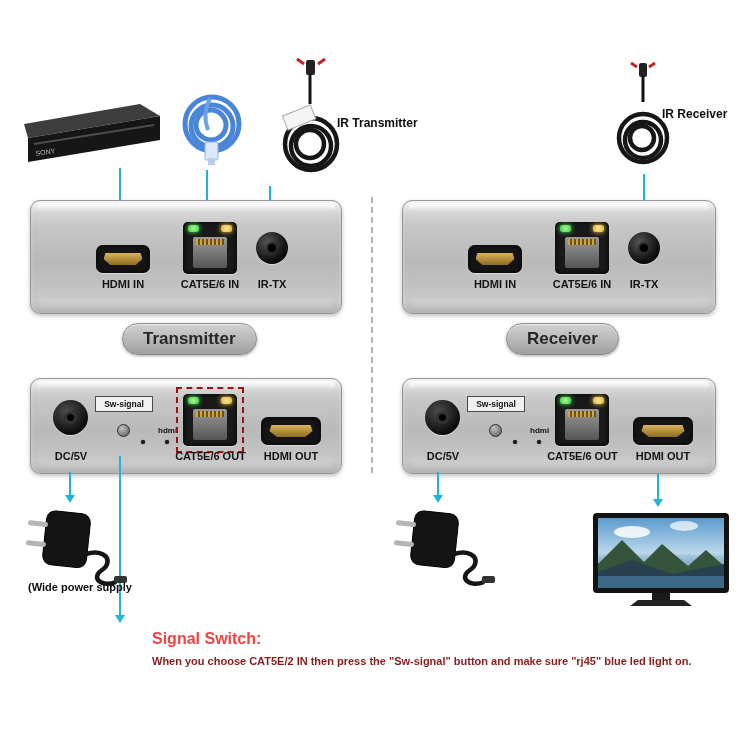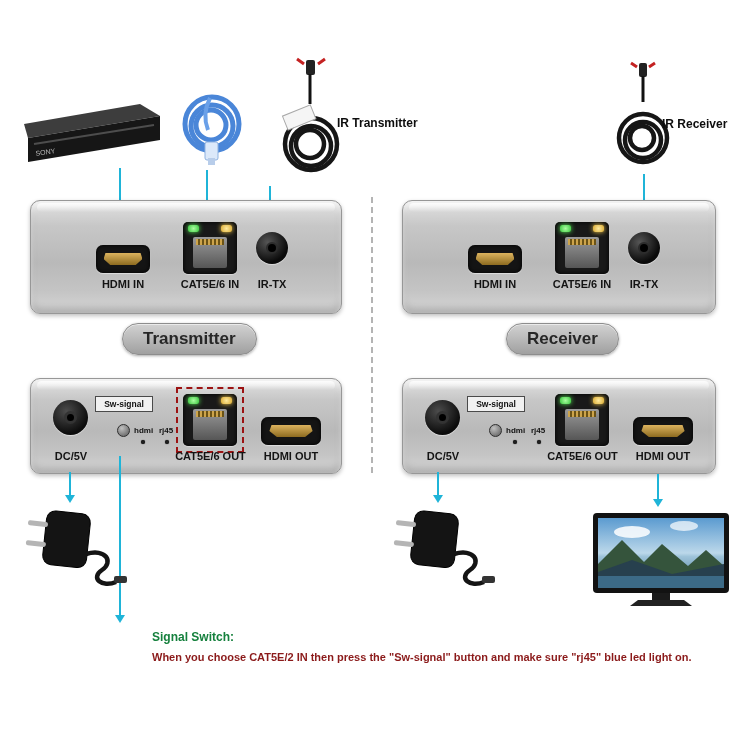--- a/index.html
+++ b/index.html
@@ -30,38 +30,38 @@
   .jack::after{content:'';position:absolute;left:10px;top:10px;width:12px;height:12px;border-radius:50%;
          background:#000;border:2px solid #2c2c2c;box-sizing:border-box;}
   .dc-jack{position:absolute;width:35px;height:35px;border-radius:50%;
          background:radial-gradient(circle at 38% 32%,#4c4c4c,#0c0c0c 70%);box-shadow:0 1px 1px rgba(255,255,255,.5);}
   .dc-jack::after{content:'';position:absolute;left:11px;top:11px;width:13px;height:13px;border-radius:50%;
          background:#000;border:3px solid #333;box-sizing:border-box;}
   .sw-btn{position:absolute;width:13px;height:13px;border-radius:50%;border:1px solid #2e2e2e;box-sizing:border-box;
          background:radial-gradient(circle at 35% 30%,#c0c0c0,#585858);}
   .sw-box{position:absolute;border:1px solid #4a4a4a;background:#f1f1f1;color:#111;
          font-size:8.5px;font-weight:700;text-align:center;line-height:14px;box-sizing:border-box;}
-  .tiny{position:absolute;font-size:8px;font-weight:700;color:#111;}
+  .tiny{position:absolute;font-size:8px;font-weight:700;color:#111;margin-left:24px;}
   .led-dot{position:absolute;width:4px;height:4px;border-radius:50%;background:#1e1e1e;box-shadow:0 0 1px #000;}
   .pl{position:absolute;font-size:11px;font-weight:700;color:#141414;text-align:center;}
   
   .badge{position:absolute;font-size:17px;font-weight:700;color:#272727;padding:5px 20px;border-radius:18px;
          background:linear-gradient(180deg,#d2d2d2,#a0a0a0);border:1px solid #8d8d8d;
          box-shadow:0 1px 3px rgba(0,0,0,.35), inset 0 1px 0 #eaeaea;}
   
   .arrow{position:absolute;width:2px;background:#1fb4d8;}
   .arrow::after{content:'';position:absolute;bottom:-8px;left:-4px;width:0;height:0;
          border:5px solid transparent;border-top:8px solid #1fb4d8;}
   .dash-sep{position:absolute;width:0;border-left:2px dashed #b4b4b4;}
   .red-dash{position:absolute;border:2px dashed #9c1212;box-sizing:border-box;}
   
   .acc-label{position:absolute;font-size:12px;font-weight:700;color:#0d0d0d;white-space:nowrap;}
   .pw-note{position:absolute;left:4px;top:580px;width:152px;text-align:center;
          font-size:11px;font-weight:700;color:#0d0d0d;line-height:15px;}
-  .sig-title{color:#15803d;font-weight:700;font-size:12px;margin-bottom:7px;}
+  .sig-title{color:#ef4444;font-weight:700;font-size:16px;margin-bottom:7px;}
   .sig-line{color:#8b1a1a;font-size:11px;font-weight:600;white-space:nowrap;margin-top:5px;}
   .gfx{position:absolute;}
   .gfx svg{display:block;width:100%;height:100%;}
 </style>
 </head>
 <body>
 
 <div class="stage">
 
   <div class="gfx" style="left:22px;top:100px;width:142px;height:70px;">
@@ -106,21 +106,21 @@
       <path d="M23 7 l-6 -4 M35 7 l6 -4" stroke="#c42222" stroke-width="3"></path>
       <rect x="25" y="3" width="8" height="14" rx="2" fill="#222"></rect>
       <path d="M29 16 L29 42" stroke="#121212" stroke-width="3" fill="none"></path>
       <g fill="none" stroke="#161616" stroke-width="4.5">
         <circle cx="29" cy="78" r="24"></circle>
         <circle cx="29" cy="80" r="18"></circle>
         <circle cx="28" cy="78" r="12"></circle>
       </g>
     </svg>
   </div>
-  <div class="acc-label" style="left:662px;top:117px;text-align:center;">IR Receiver</div>
+  <div class="acc-label" style="left:662px;top:107px;text-align:center;">IR Receiver</div>
 
   <div class="arrow" style="left:119px;top:168px;height:60px;"></div>
   <div class="arrow" style="left:206px;top:170px;height:42px;"></div>
   <div class="arrow" style="left:269px;top:186px;height:36px;"></div>
   <div class="arrow" style="left:643px;top:174px;height:46px;"></div>
 
   <div class="panel" style="left:30px;top:200px;width:310px;height:112px;">
     <div class="hdmi-port" style="left:65px;top:44px;width:54px;height:28px;">
         <div class="hdmi-inner"></div>
       </div>
@@ -246,20 +246,21 @@
       <ellipse cx="92" cy="14" rx="14" ry="5" fill="#fff" opacity="0.7"></ellipse>
       <polygon points="6,52 30,28 52,50 70,32 96,54 114,38 132,54 132,76 6,76" fill="#35543c"></polygon>
       <polygon points="6,60 40,48 80,62 132,52 132,76 6,76" fill="#27404e"></polygon>
       <rect x="6" y="64" width="126" height="12" fill="#3c6a86"></rect>
       <rect x="60" y="81" width="18" height="7" fill="#1a1a1a"></rect>
       <polygon points="38,94 100,94 92,88 46,88" fill="#222"></polygon>
     </svg>
   </div>
 
   <div class="pw-note">
+    <div>(Wide power supply</div>
   </div>
 
   <div style="position:absolute;left:152px;top:630px;">
     <div class="sig-title">Signal Switch:</div>
     <div class="sig-line">When you choose CAT5E/2 IN then press the "Sw-signal" button and make sure "rj45" blue led light on.</div>
   </div>
 
 </div>
 
 </body></html>

